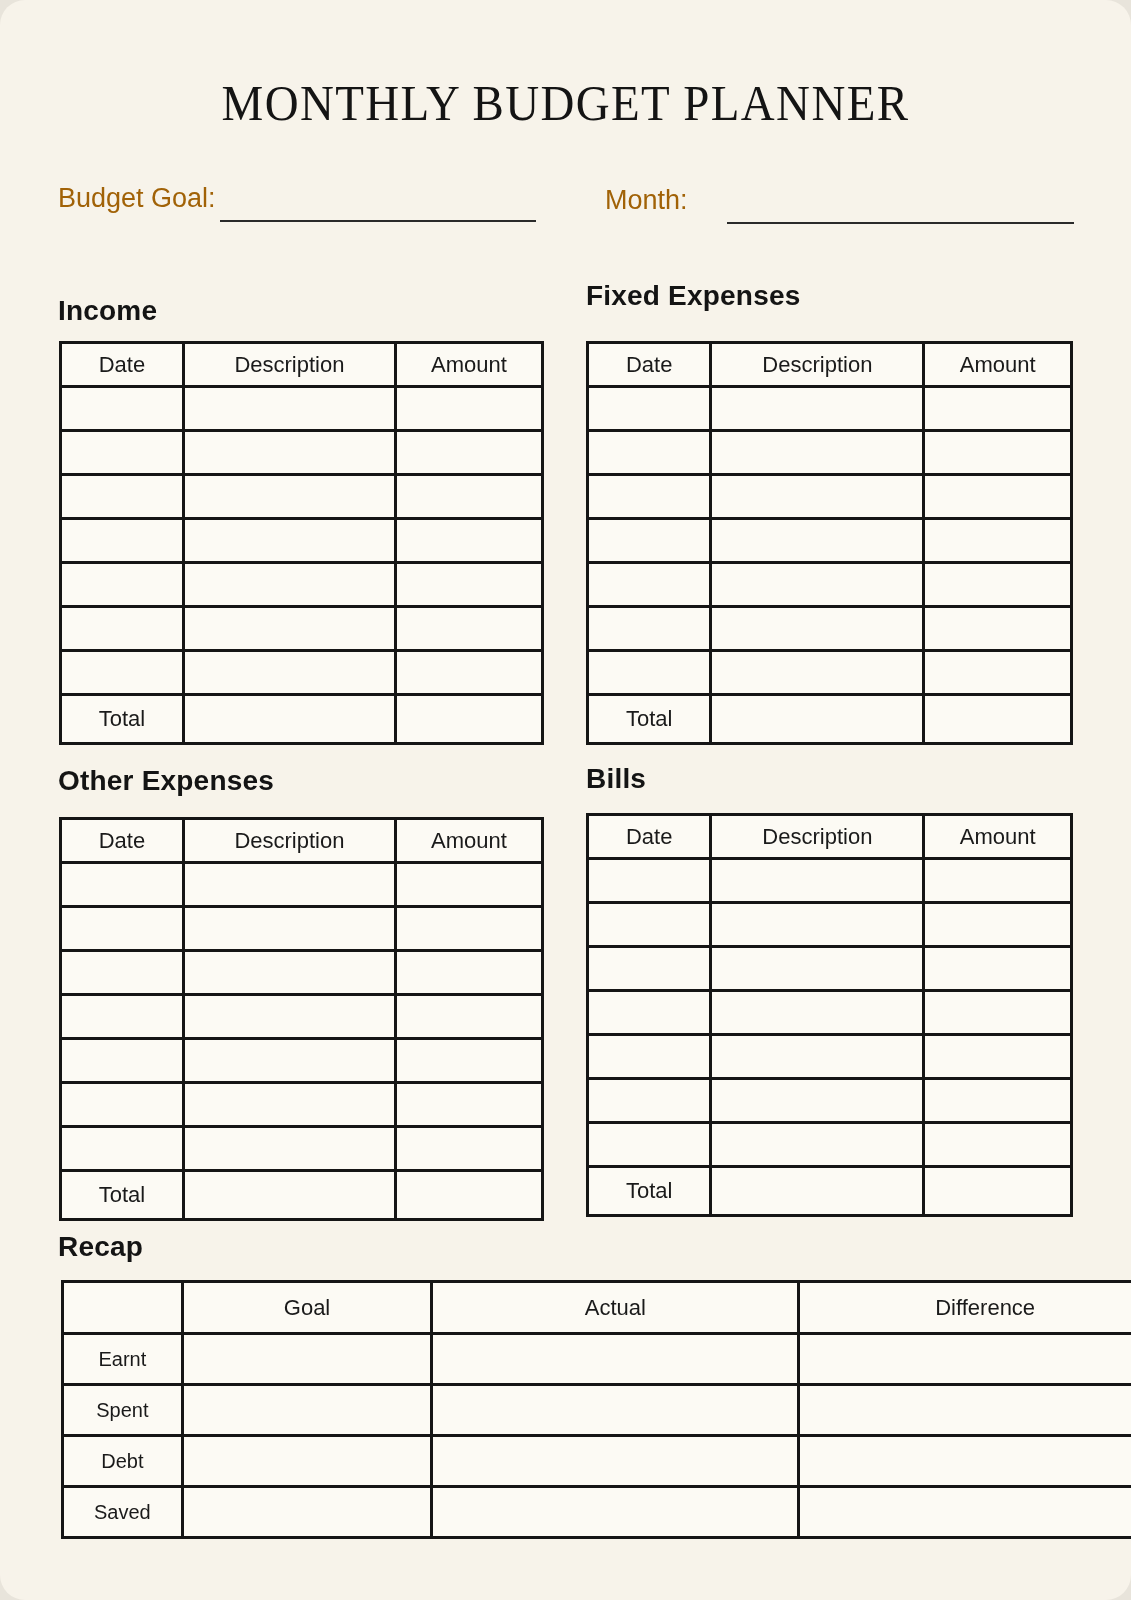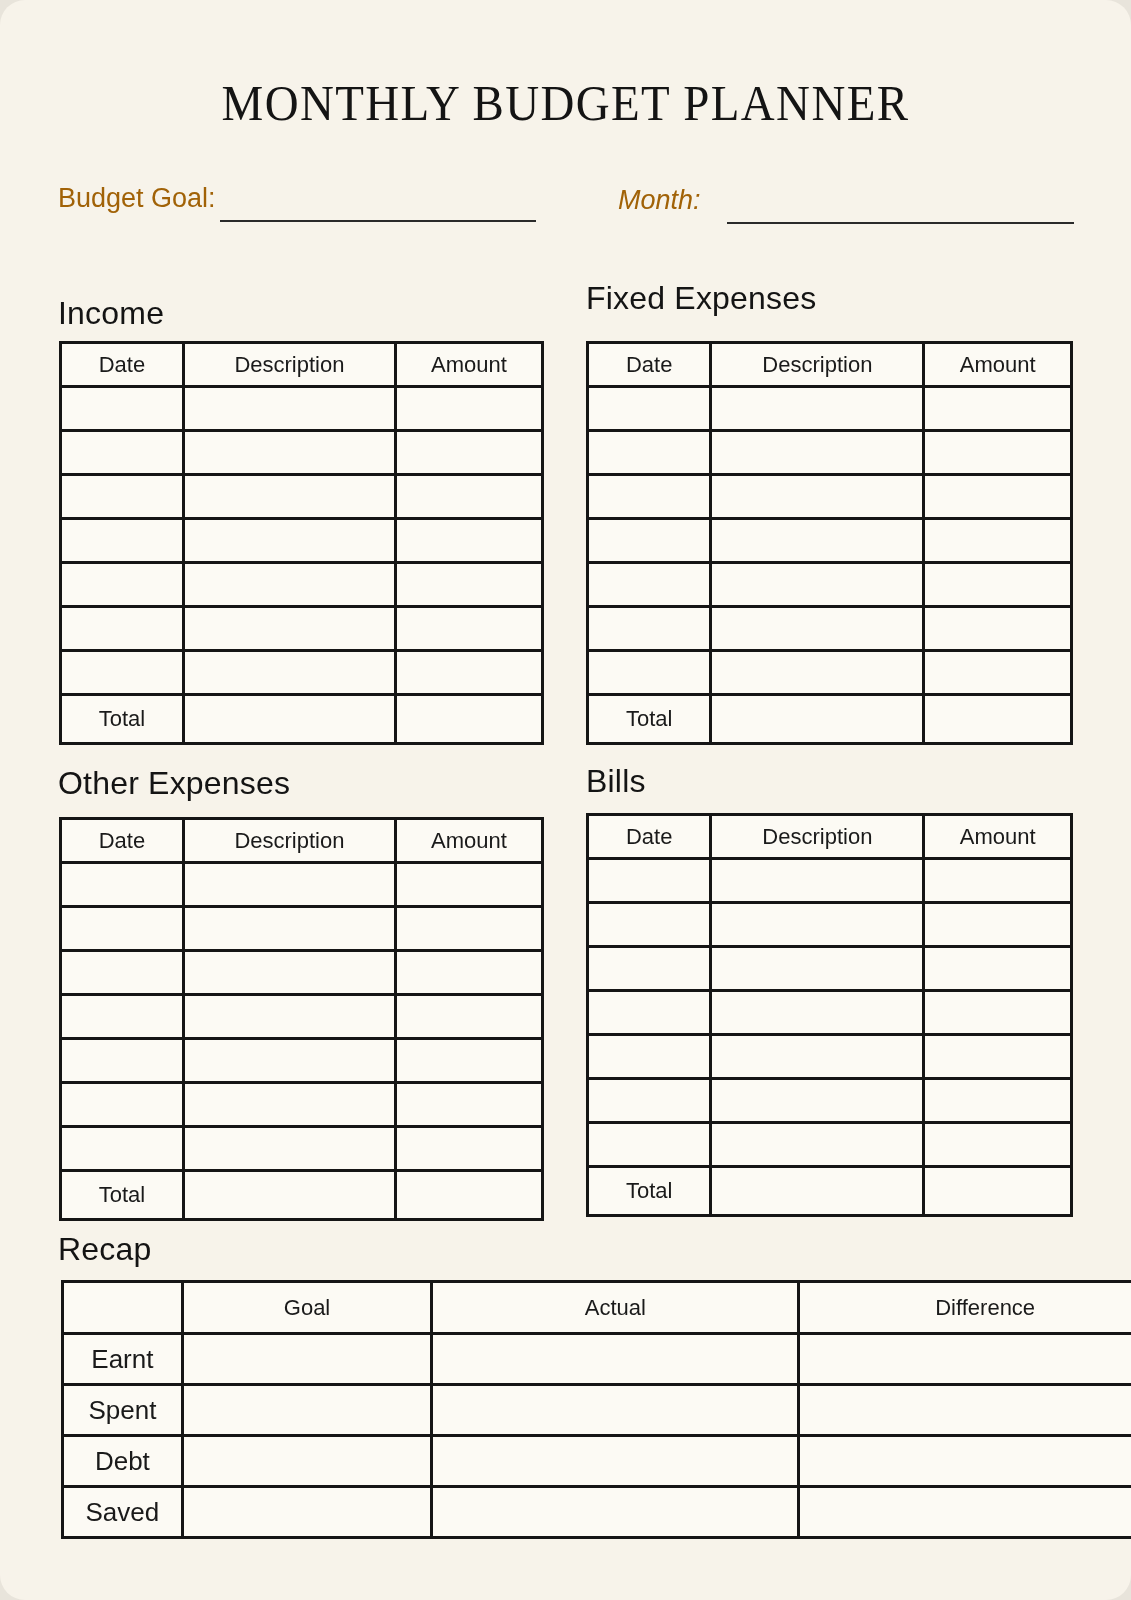--- a/index.html
+++ b/index.html
@@ -43,22 +43,22 @@
     color: #a16207;
     white-space: nowrap;
   }
   .field-line {
     position: absolute;
     height: 0;
     border-bottom: 2px solid #2a2a2a;
   }
   .section-heading {
     position: absolute;
-    font-size: 32px;
-    font-weight: 400;
+    font-size: 28px;
+    font-weight: 700;
     letter-spacing: 0.2px;
     color: #141414;
     white-space: nowrap;
   }
   .tbl {
     position: absolute;
     border-collapse: collapse;
     table-layout: fixed;
     background: var(--cell-background);
   }
@@ -72,36 +72,36 @@
   .t-small { width: 485px; }
   .t-small th { font-size: 22px; }
   .t-small thead tr { height: 44px; }
   .t-small tbody tr.data-row { height: 44px; }
   .t-small tbody tr.total-row { height: 49px; }
   .t-small .total-label { font-size: 22px; }
   .t-recap { width: 1112px; }
   .t-recap th { font-size: 22px; }
   .t-recap thead tr { height: 52px; }
   .t-recap tbody tr { height: 51px; }
-  .t-recap .row-label { font-size: 26px; }
+  .t-recap .row-label { font-size: 20px; }
   
   #income-table        { left: 59px;  top: 341px; }
   #fixed-table         { left: 586px; top: 341px; width: 487px; }
   #other-table         { left: 59px;  top: 817px; }
   #bills-table         { left: 586px; top: 813px; width: 487px; }
   #recap-table         { left: 61px;  top: 1280px; }
   
   #income-heading { left: 58px;  top: 295px; }
   #fixed-heading  { left: 586px; top: 280px; }
   #other-heading  { left: 58px;  top: 765px; }
   #bills-heading  { left: 586px; top: 763px; }
   #recap-heading  { left: 58px;  top: 1231px; }
   
   #budget-goal-label { left: 58px;  top: 183px; }
-  #month-label       { left: 618px; top: 185px; font-style: italic; }
+  #month-label       { left: 605px; top: 185px; }
   #budget-goal-line  { left: 220px; top: 220px; width: 316px; }
   #month-line        { left: 727px; top: 222px; width: 347px; }
 </style>
 </head>
 <body>
 
 <div class="page">
 
   <h1 class="doc-title">MONTHLY BUDGET PLANNER</h1>
 

